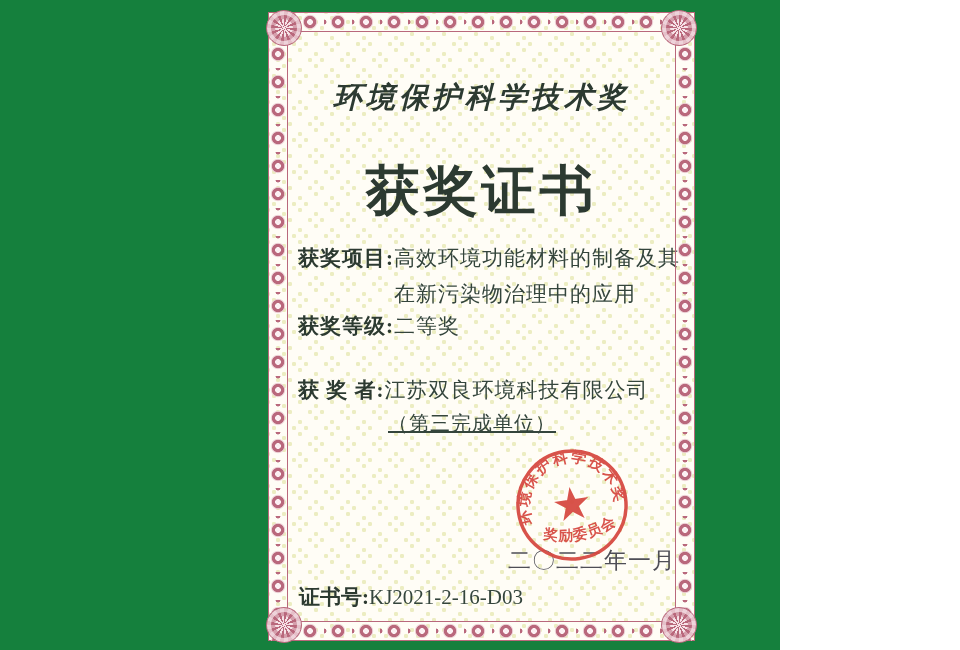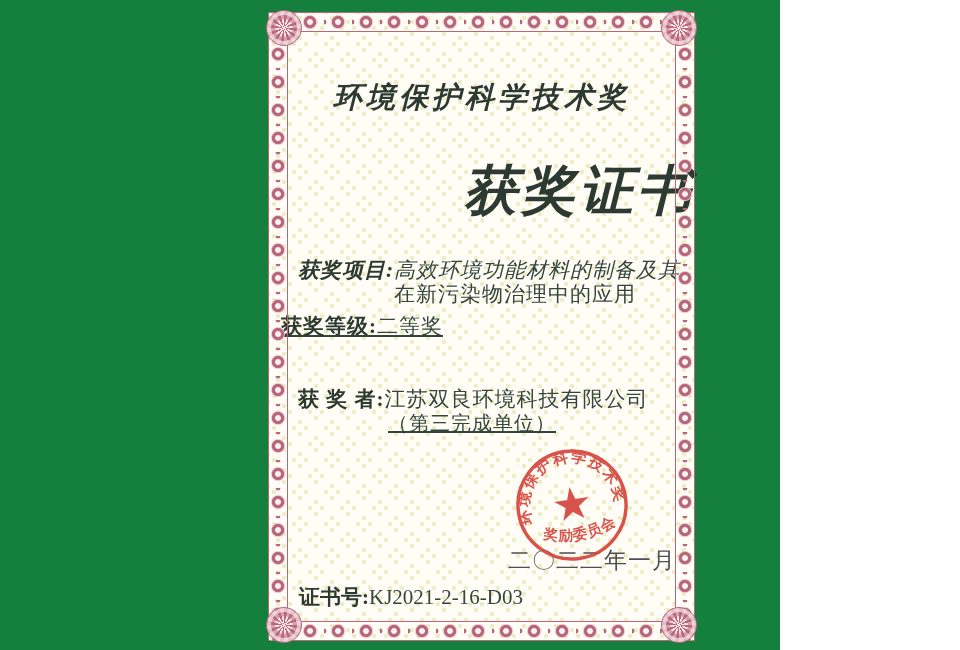--- a/index.html
+++ b/index.html
@@ -71,31 +71,31 @@
   .corner-bl{left:-2px;bottom:-2px;}
   .corner-br{right:-2px;bottom:-2px;}
 
   
   .award-name{
     position:absolute;left:0;right:0;top:66px;text-align:center;
     font-size:29px;font-weight:bold;letter-spacing:4px;
     color:var(--color-ink_title);font-style:italic;
   }
   .cert-title{
-    position:absolute;left:0;right:0;top:143px;text-align:right;
+    position:absolute;left:0;right:0;top:143px;text-align:center;
     font-size:54px;font-weight:bold;letter-spacing:4px;
-    color:var(--color-ink_title);font-style:italic;
+    color:var(--color-ink_title);
   }
   .line{position:absolute;font-size:21px;color:var(--color-ink_body);line-height:1;white-space:nowrap;}
   .line .label{font-weight:bold;color:var(--color-ink_title);letter-spacing:1px;}
   .line .value{letter-spacing:1px;}
-  .line-project{left:30px;top:248px;font-style:italic;}
+  .line-project{left:30px;top:236px;}
   .line-project2{left:126px;top:272px;}
-  .line-grade{left:13px;top:304px;text-decoration:underline;}
-  .line-winner{left:30px;top:368px;margin-top:9px;}
+  .line-grade{left:30px;top:304px;}
+  .line-winner{left:30px;top:368px;}
   .line-winner-note{left:120px;top:401px;font-size:20px;text-decoration:underline;}
 
   .date{
     position:absolute;left:240px;top:533px;z-index:1;
     font-size:23px;letter-spacing:1px;color:var(--color-date_ink);white-space:nowrap;
   }
   .certno{
     position:absolute;left:31px;top:571px;
     font-size:21px;color:var(--color-ink_body);white-space:nowrap;
   }

